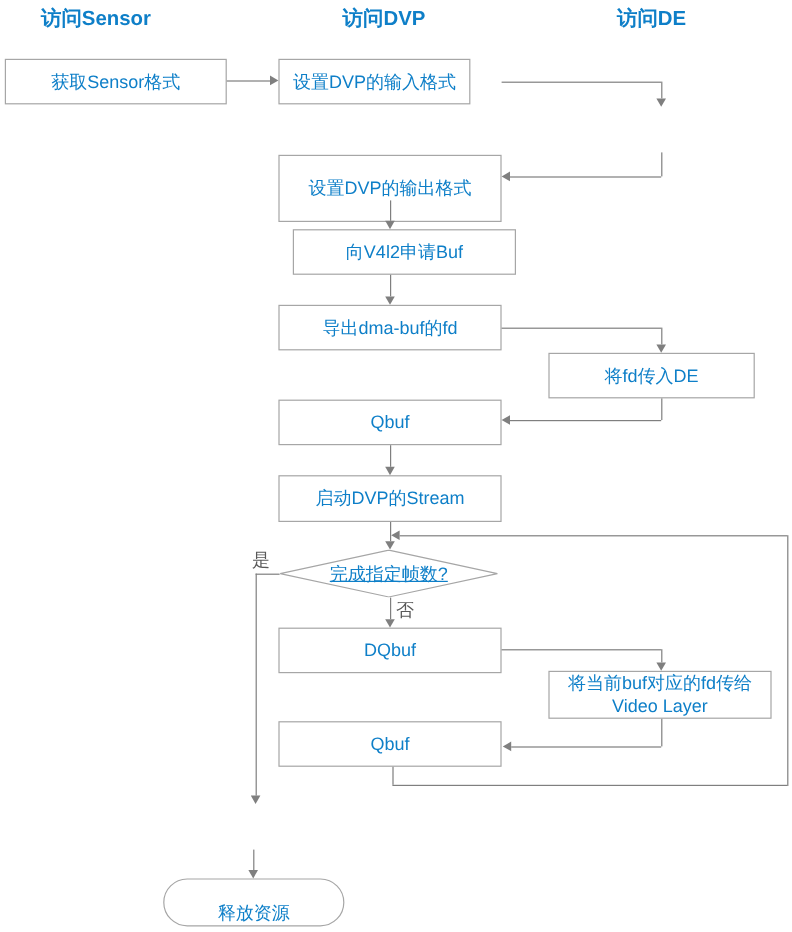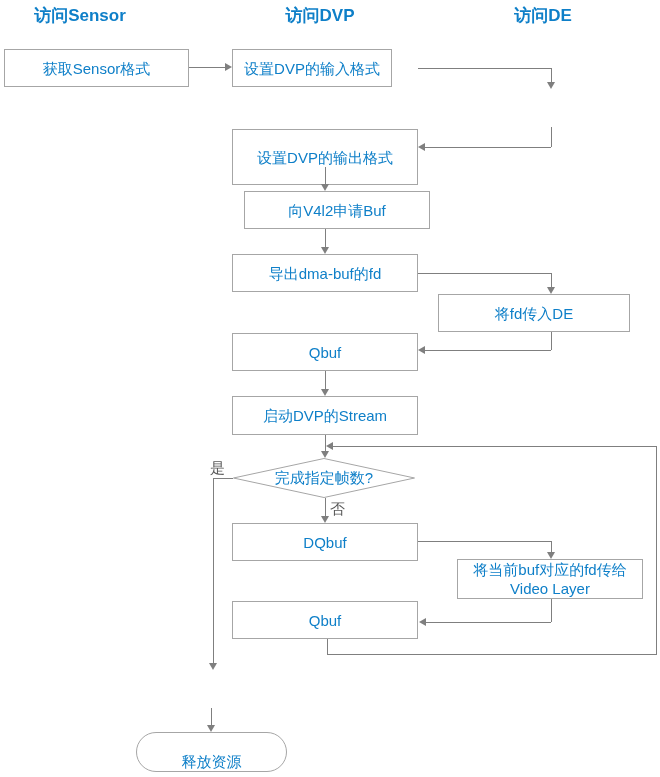--- a/index.html
+++ b/index.html
@@ -18,21 +18,21 @@
     display:flex;flex-direction:column;align-items:center;justify-content:center;
     text-align:center;line-height:19px;
   }
   .node.rounded{border-radius:20px;justify-content:flex-end;}
   .diamond{position:absolute;}
   .diamond svg{position:absolute;left:0;top:0;}
   .diamond polygon{fill:#fff;stroke:var(--node-border,#a6a6a6);stroke-width:1;}
   .diamond .dtext{
     position:relative;z-index:1;width:100%;height:100%;
     display:flex;align-items:center;justify-content:center;
-    color:var(--node-text,#0e7fc8);font-size:15px;
+    color:var(--node-text,#0e7fc8);font-size:15px;text-decoration:underline;
   }
   .hline,.vline{position:absolute;background:var(--connector,#7f7f7f);}
   .hline{height:1px;}
   .vline{width:1px;}
   .arr{position:absolute;width:0;height:0;}
   .arr-r{border-top:4px solid transparent;border-bottom:4px solid transparent;border-left:7px solid var(--connector,#7f7f7f);}
   .arr-l{border-top:4px solid transparent;border-bottom:4px solid transparent;border-right:7px solid var(--connector,#7f7f7f);}
   .arr-d{border-left:4px solid transparent;border-right:4px solid transparent;border-top:7px solid var(--connector,#7f7f7f);}
   .branch-label{position:absolute;color:var(--branch-label,#595959);font-size:15px;line-height:16px;}
 </style>
@@ -53,21 +53,21 @@
   </div>
   <div class="node" style="left:232px;top:129px;width:186px;height:56px;">
     <span>设置DVP的输出格式</span>
   </div>
   <div class="node" style="left:232px;top:191px;width:186px;height:38px;margin-left:12px;">
     <span>向V4l2申请Buf</span>
   </div>
   <div class="node" style="left:232px;top:254px;width:186px;height:38px;">
     <span>导出dma-buf的fd</span>
   </div>
-  <div class="node" style="left:438px;top:294px;width:192px;height:38px;">
+  <div class="node" style="left:457px;top:294px;width:172px;height:38px;">
     <span>将fd传入DE</span>
   </div>
   <div class="node" style="left:232px;top:333px;width:186px;height:38px;">
     <span>Qbuf</span>
   </div>
   <div class="node" style="left:232px;top:396px;width:186px;height:39px;">
     <span>启动DVP的Stream</span>
   </div>
 
   <div class="diamond" style="left:233px;top:458px;width:182px;height:40px;">

